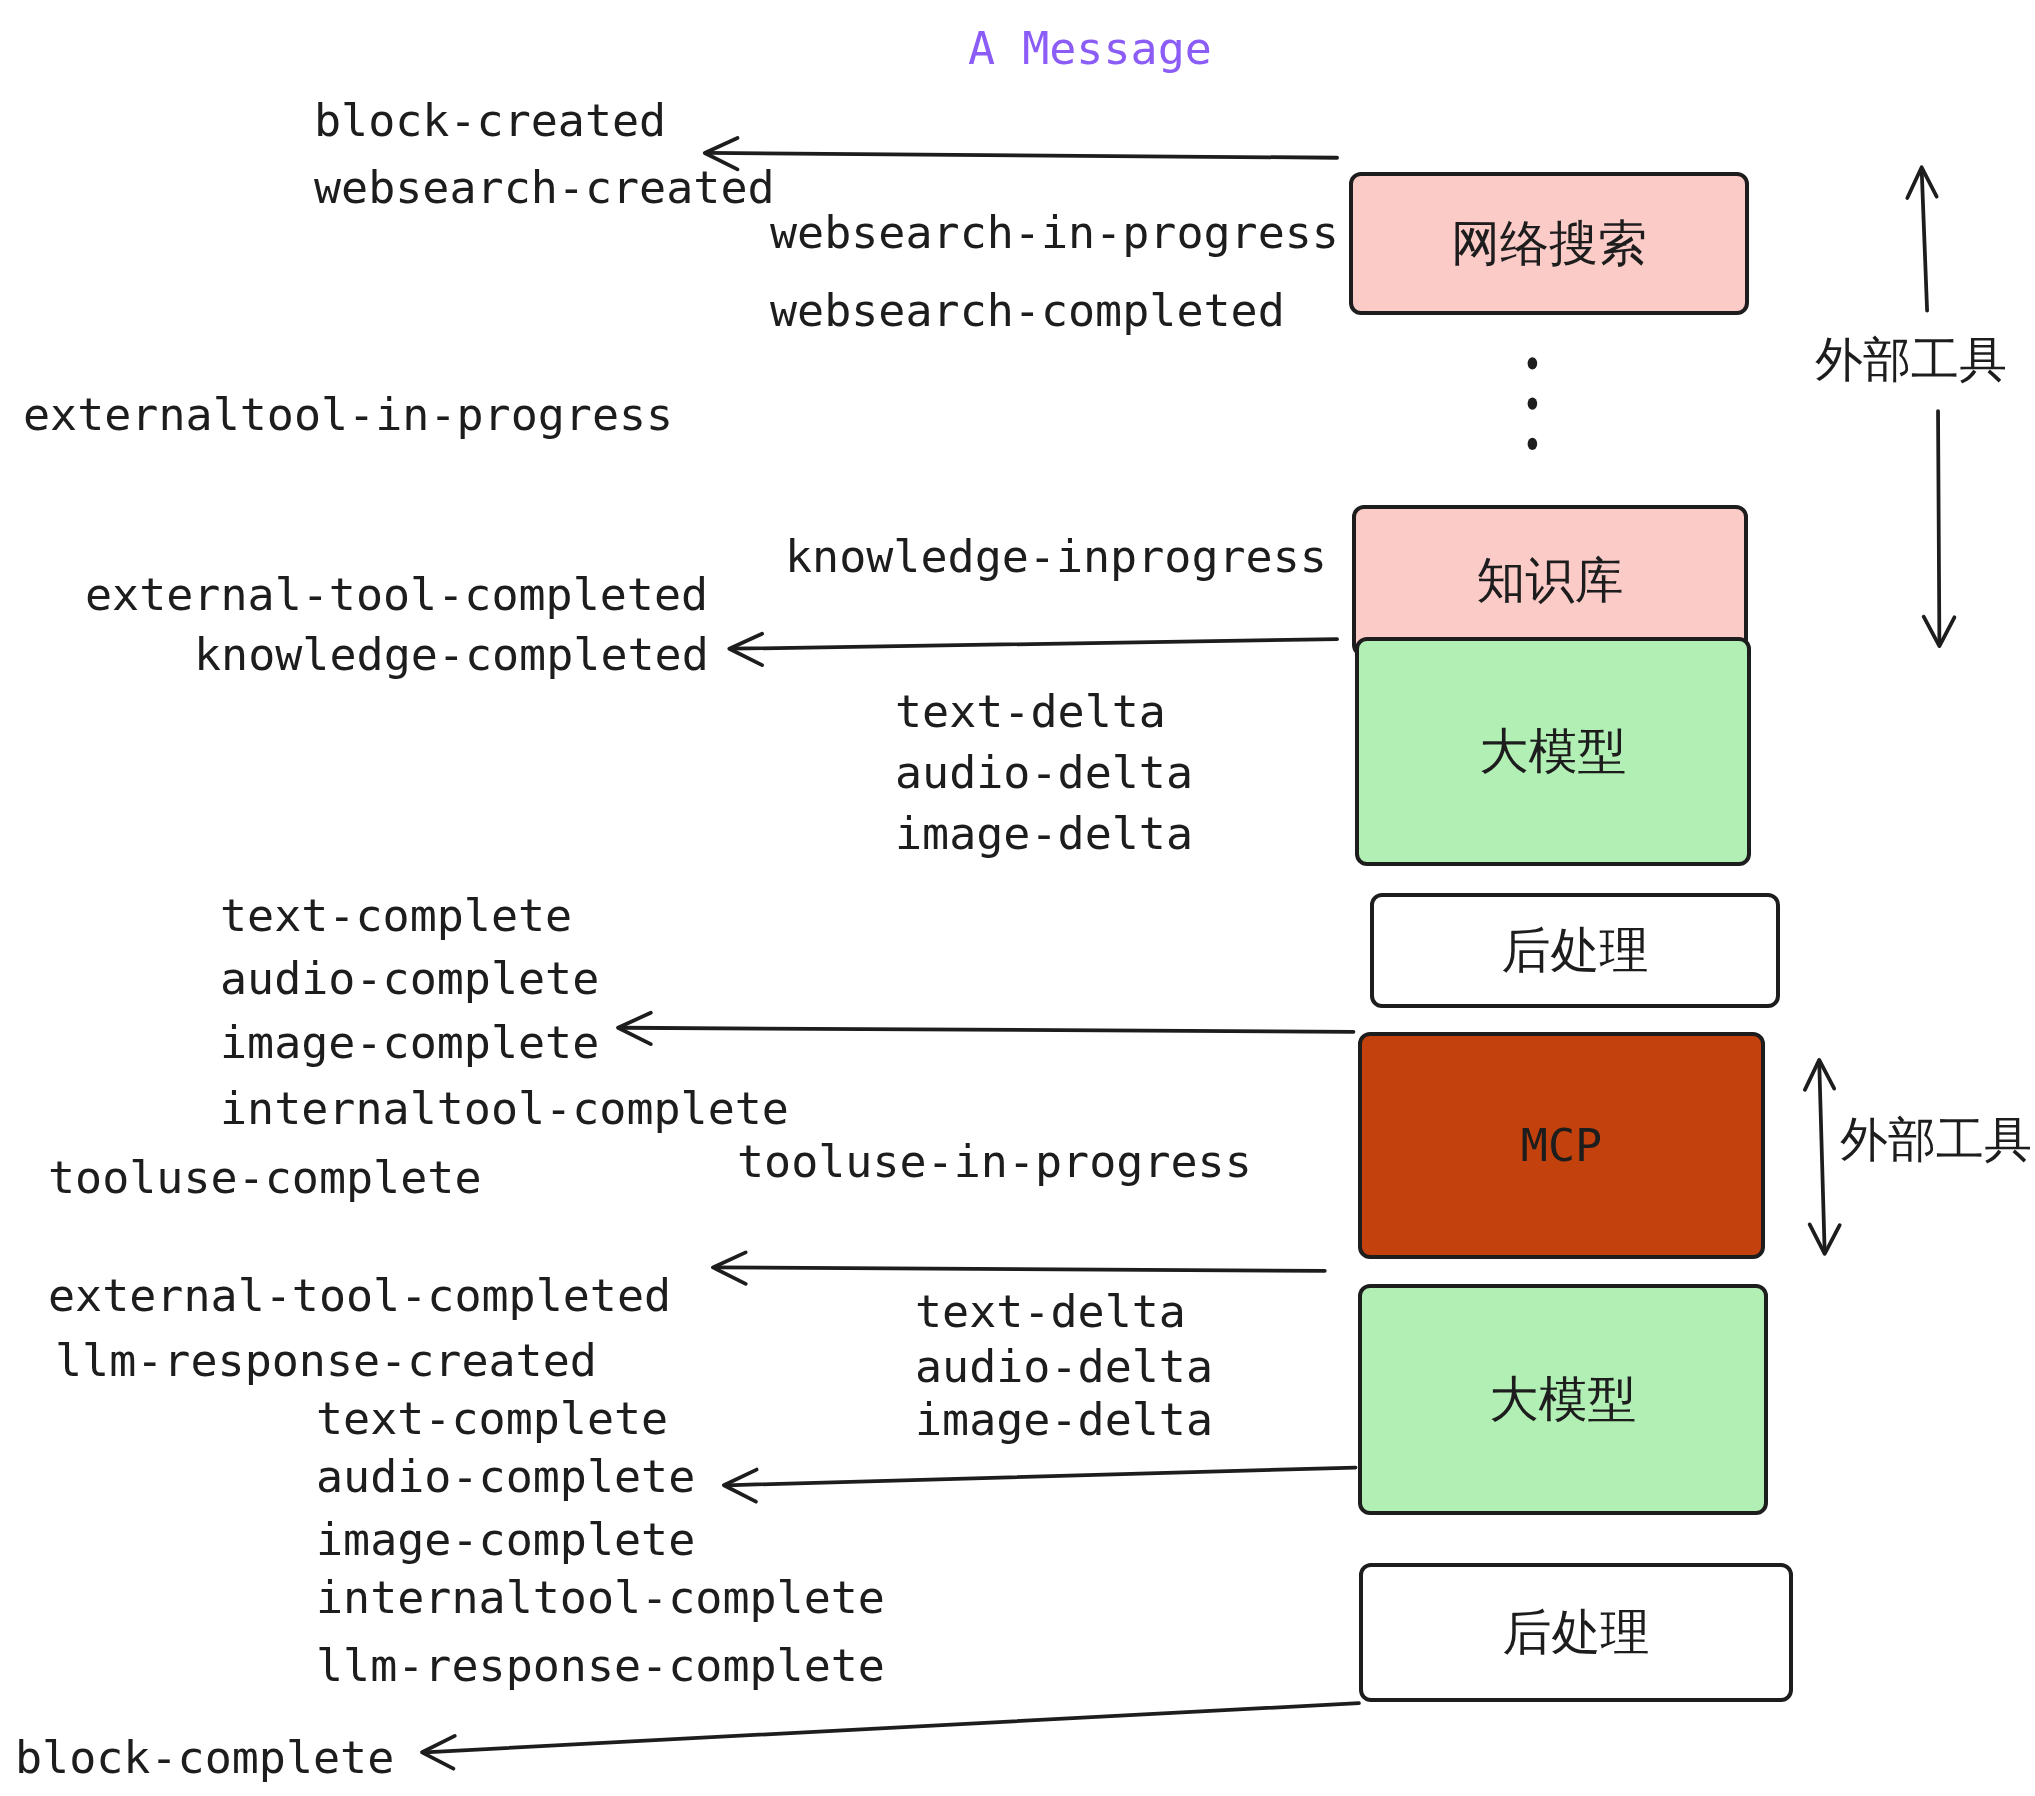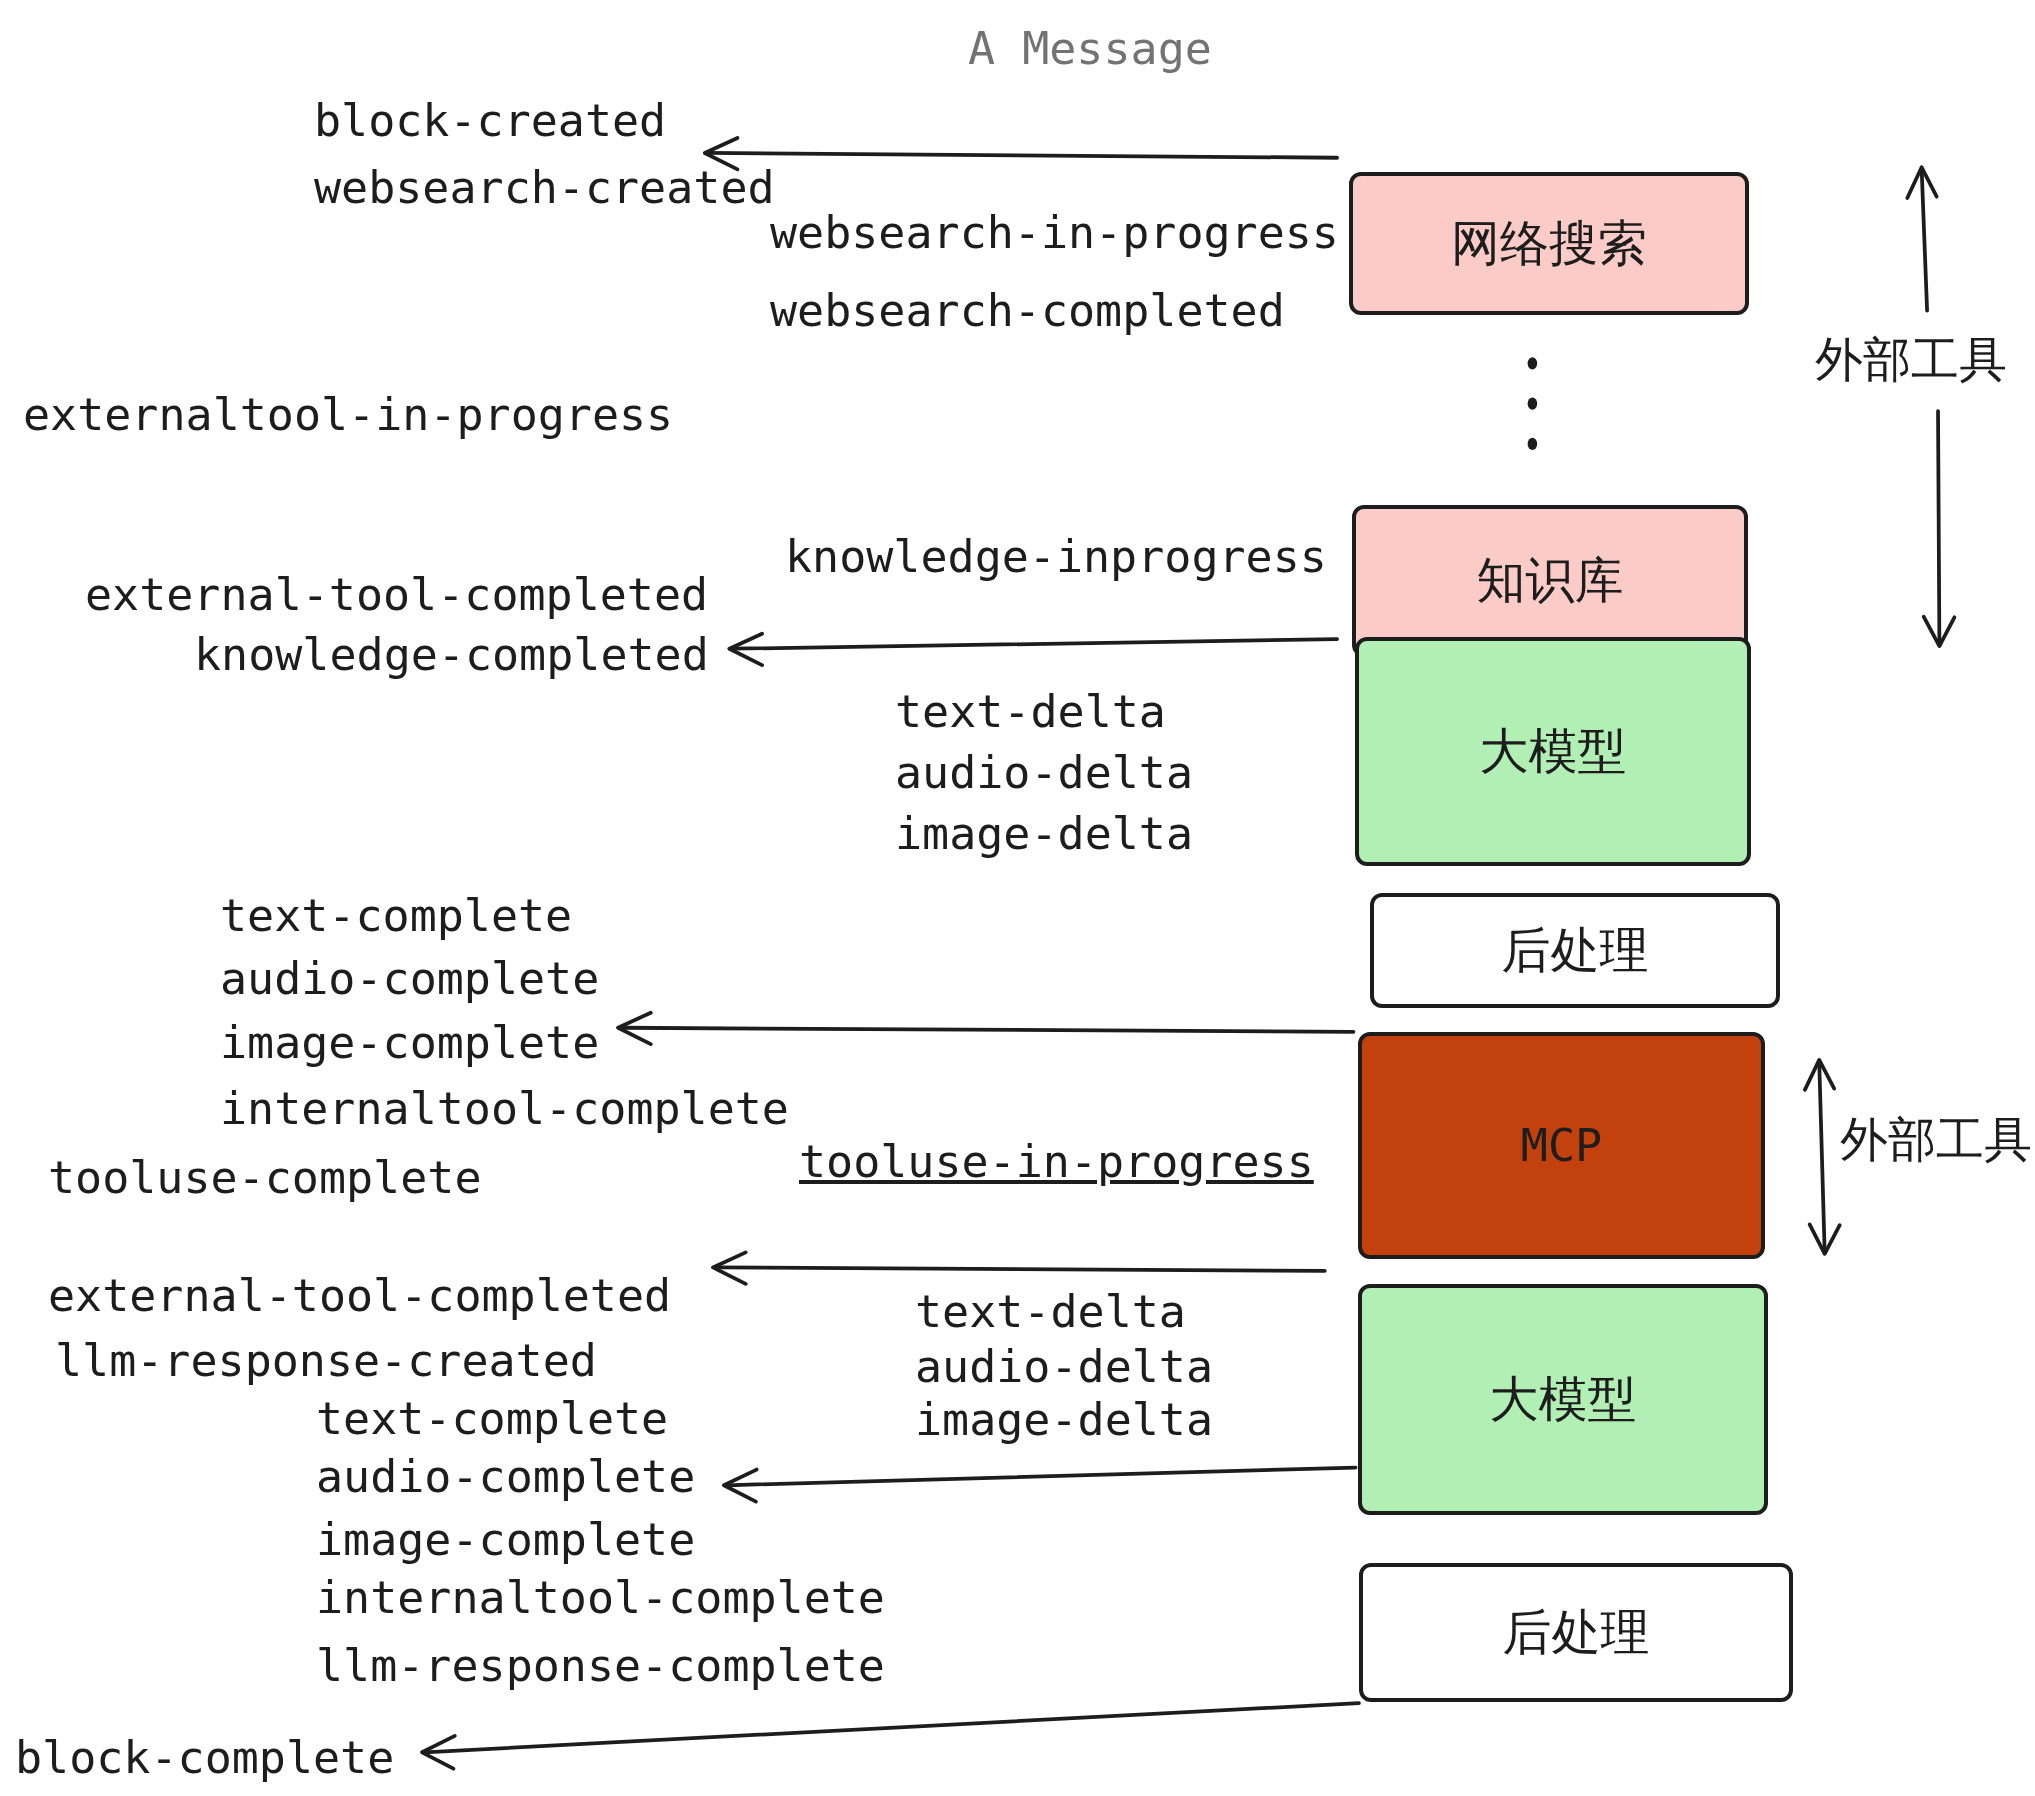--- a/index.html
+++ b/index.html
@@ -1,19 +1,19 @@
 <!DOCTYPE html>
 <html style="font-size:11px"><head>
 <meta charset="utf-8">
 <style>
   html,body{margin:0;padding:0;background:#ffffff;}
   #canvas{position:relative;width:2035px;height:1796px;background:#ffffff;overflow:hidden;
           font-family:"DejaVu Sans Mono",monospace;color:#1d1d1d;}
   .ev{position:absolute;font-size:45px;line-height:51px;white-space:nowrap;color:#1d1d1d;}
-  .title{position:absolute;font-size:45px;line-height:51px;white-space:nowrap;color:#737373;}
+  .title{position:absolute;font-size:45px;line-height:51px;white-space:nowrap;color:#8b5cf6;}
   .box{position:absolute;border:4.1px solid #1d1d1d;border-radius:12px;display:flex;
        align-items:center;justify-content:center;box-sizing:border-box;}
   .box .cjk{font-family:"DejaVu Sans",sans-serif;font-size:49px;color:#1d1d1d;white-space:nowrap;}
   .box .latin{font-family:"DejaVu Sans Mono",monospace;font-size:45px;color:#1d1d1d;white-space:nowrap;}
   .side-label{position:absolute;font-family:"DejaVu Sans",sans-serif;font-size:48px;line-height:52px;
        color:#1d1d1d;white-space:nowrap;}
   svg.overlay{position:absolute;left:0;top:0;pointer-events:none;}
   svg.overlay line, svg.overlay polyline{stroke:#1d1d1d;stroke-width:5.5;fill:none;
        stroke-linecap:round;stroke-linejoin:round;}
 </style>
@@ -109,21 +109,21 @@
   <div class="ev" style="left:785px;top:531px;">knowledge-inprogress</div>
   <div class="ev" style="left:85px;top:569px;">external-tool-completed</div>
   <div class="ev" style="left:194px;top:629px;">knowledge-completed</div>
   <div class="ev" style="left:895px;top:686px;">text-delta</div>
   <div class="ev" style="left:895px;top:747px;">audio-delta</div>
   <div class="ev" style="left:895px;top:808px;">image-delta</div>
   <div class="ev" style="left:220px;top:890px;">text-complete</div>
   <div class="ev" style="left:220px;top:953px;">audio-complete</div>
   <div class="ev" style="left:220px;top:1017px;">image-complete</div>
   <div class="ev" style="left:220px;top:1083px;">internaltool-complete</div>
-  <div class="ev" style="left:799px;top:1136px;text-decoration:underline;">tooluse-in-progress</div>
+  <div class="ev" style="left:737px;top:1136px;">tooluse-in-progress</div>
   <div class="ev" style="left:48px;top:1152px;">tooluse-complete</div>
   <div class="ev" style="left:48px;top:1270px;">external-tool-completed</div>
   <div class="ev" style="left:55px;top:1335px;">llm-response-created</div>
   <div class="ev" style="left:915px;top:1286px;">text-delta</div>
   <div class="ev" style="left:915px;top:1341px;">audio-delta</div>
   <div class="ev" style="left:915px;top:1394px;">image-delta</div>
   <div class="ev" style="left:316px;top:1393px;">text-complete</div>
   <div class="ev" style="left:316px;top:1451px;">audio-complete</div>
   <div class="ev" style="left:316px;top:1514px;">image-complete</div>
   <div class="ev" style="left:316px;top:1572px;">internaltool-complete</div>

